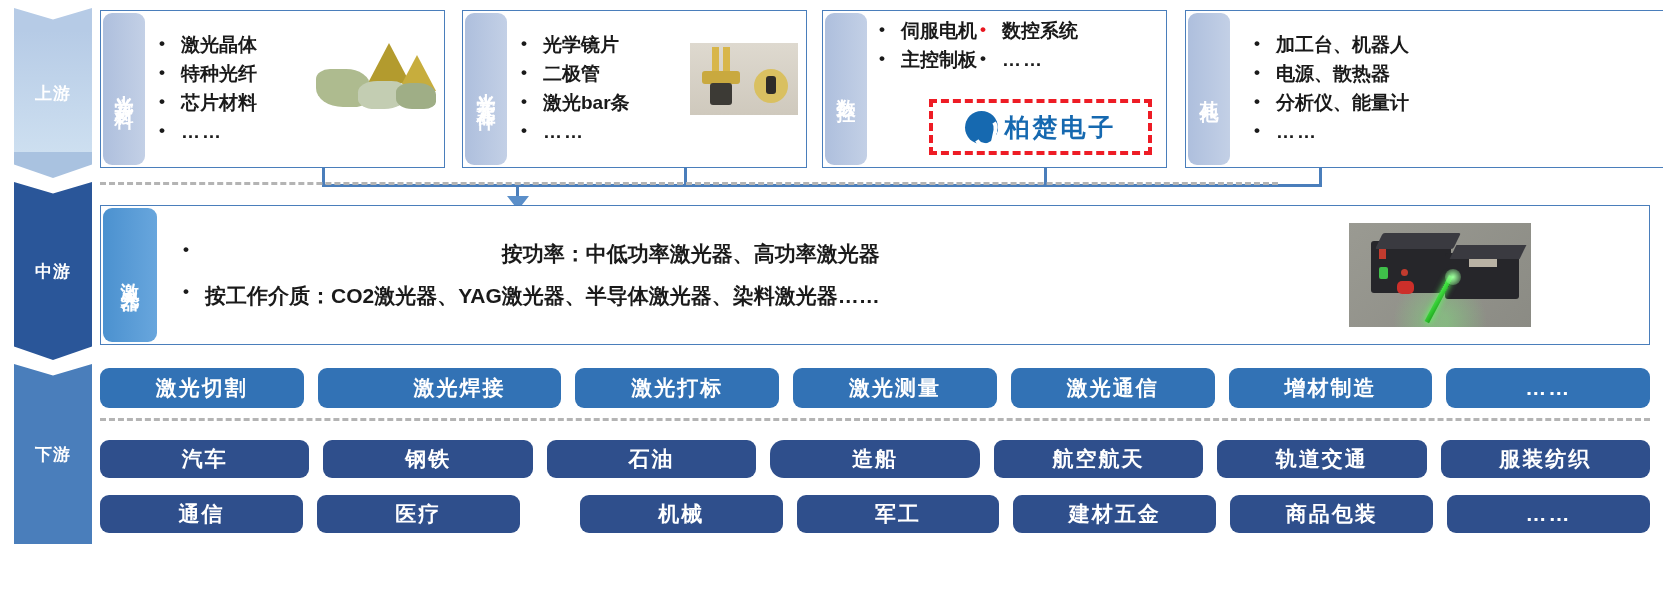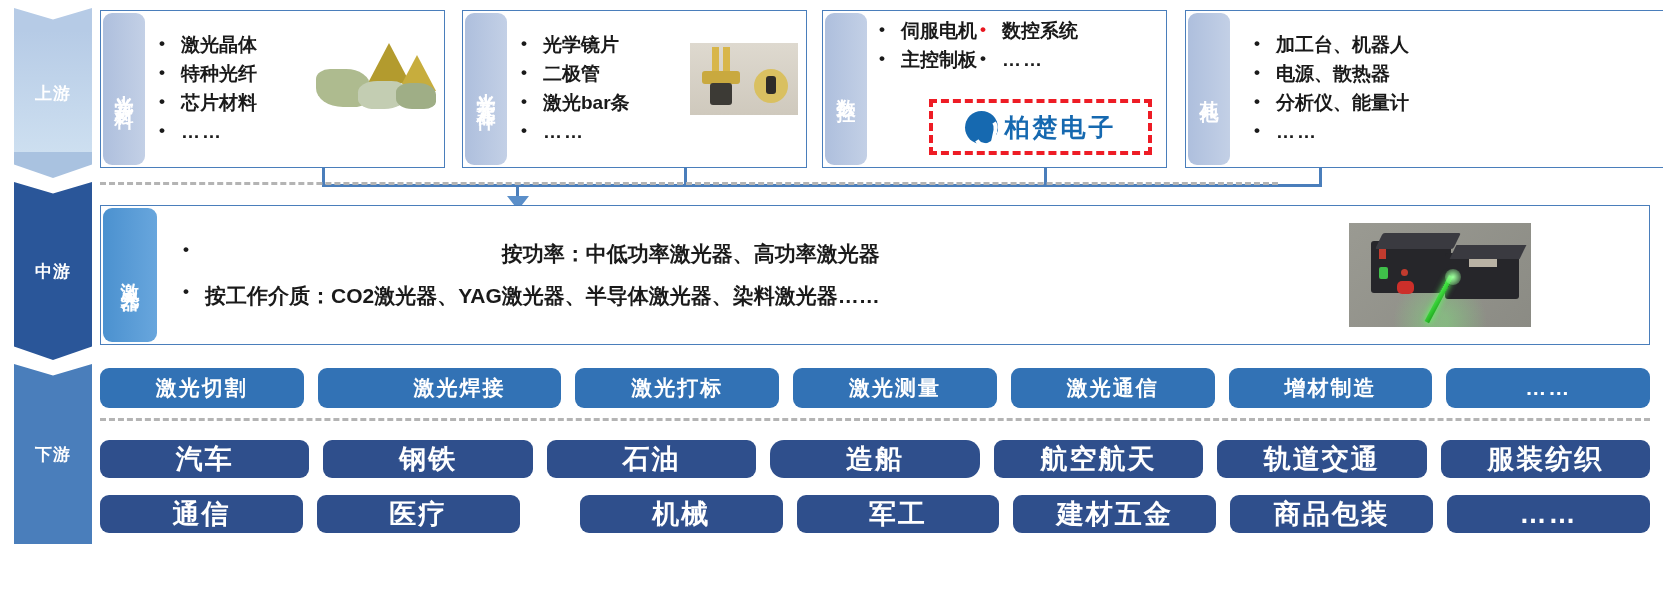--- a/index.html
+++ b/index.html
@@ -233,21 +233,21 @@
     color: #ffffff;
     font-weight: bold;
     display: flex;
     align-items: center;
     justify-content: center;
     border-radius: 9px;
     box-sizing: border-box;
     letter-spacing: 2px;
   }
   .chip-app  { background: #3272b5; font-size: 21px; height: 40px; }
-  .chip-down { background: #2f4f8c; font-size: 27px; height: 38px; text-align: center; }
+  .chip-down { background: #2f4f8c; font-size: 21px; height: 38px; text-align: center; }
 </style>
 </head>
 <body>
 
 <div class="stage-rail" id="rail-up">
   <div class="chev-up" style="top:0; background:#b6cbe6;"></div>
   <div class="chev-body" style="top:22px; bottom:26px; background:linear-gradient(to bottom,#b6cbe6,#cddff0);"></div>
   <div class="chev-down" style="bottom:0; background:#a9c2e0;"></div>
   <span class="rail-label">上游</span>
 </div>

